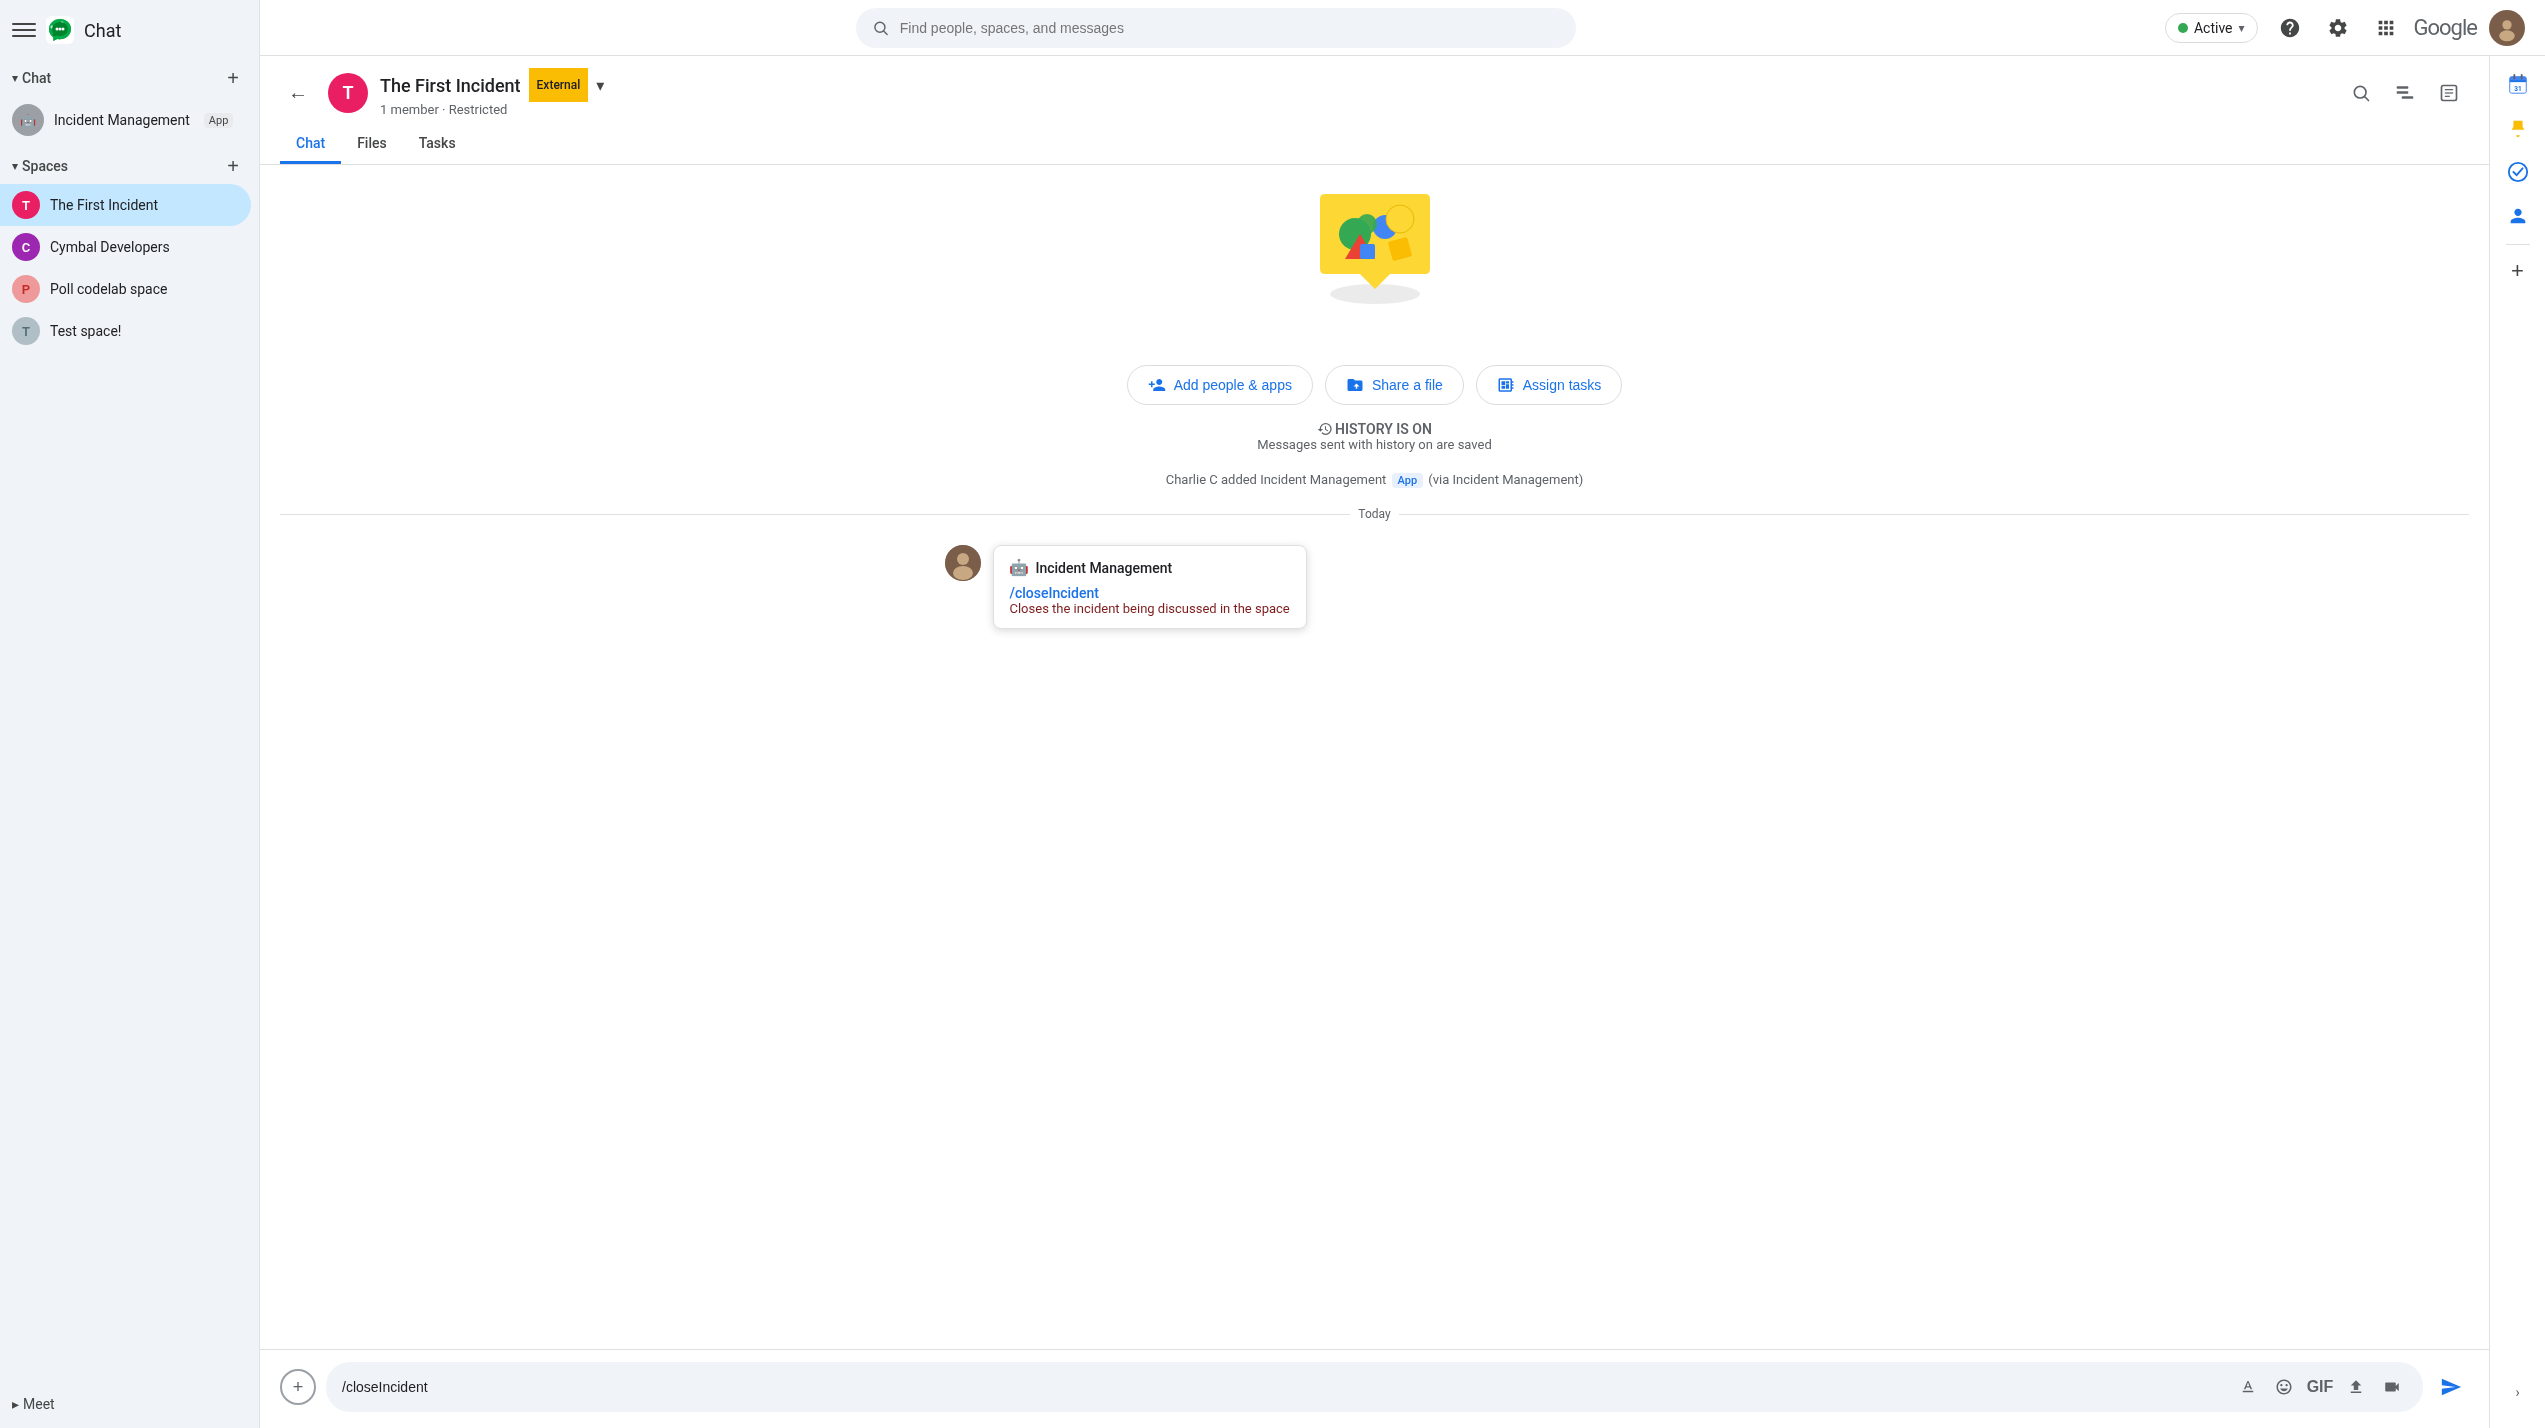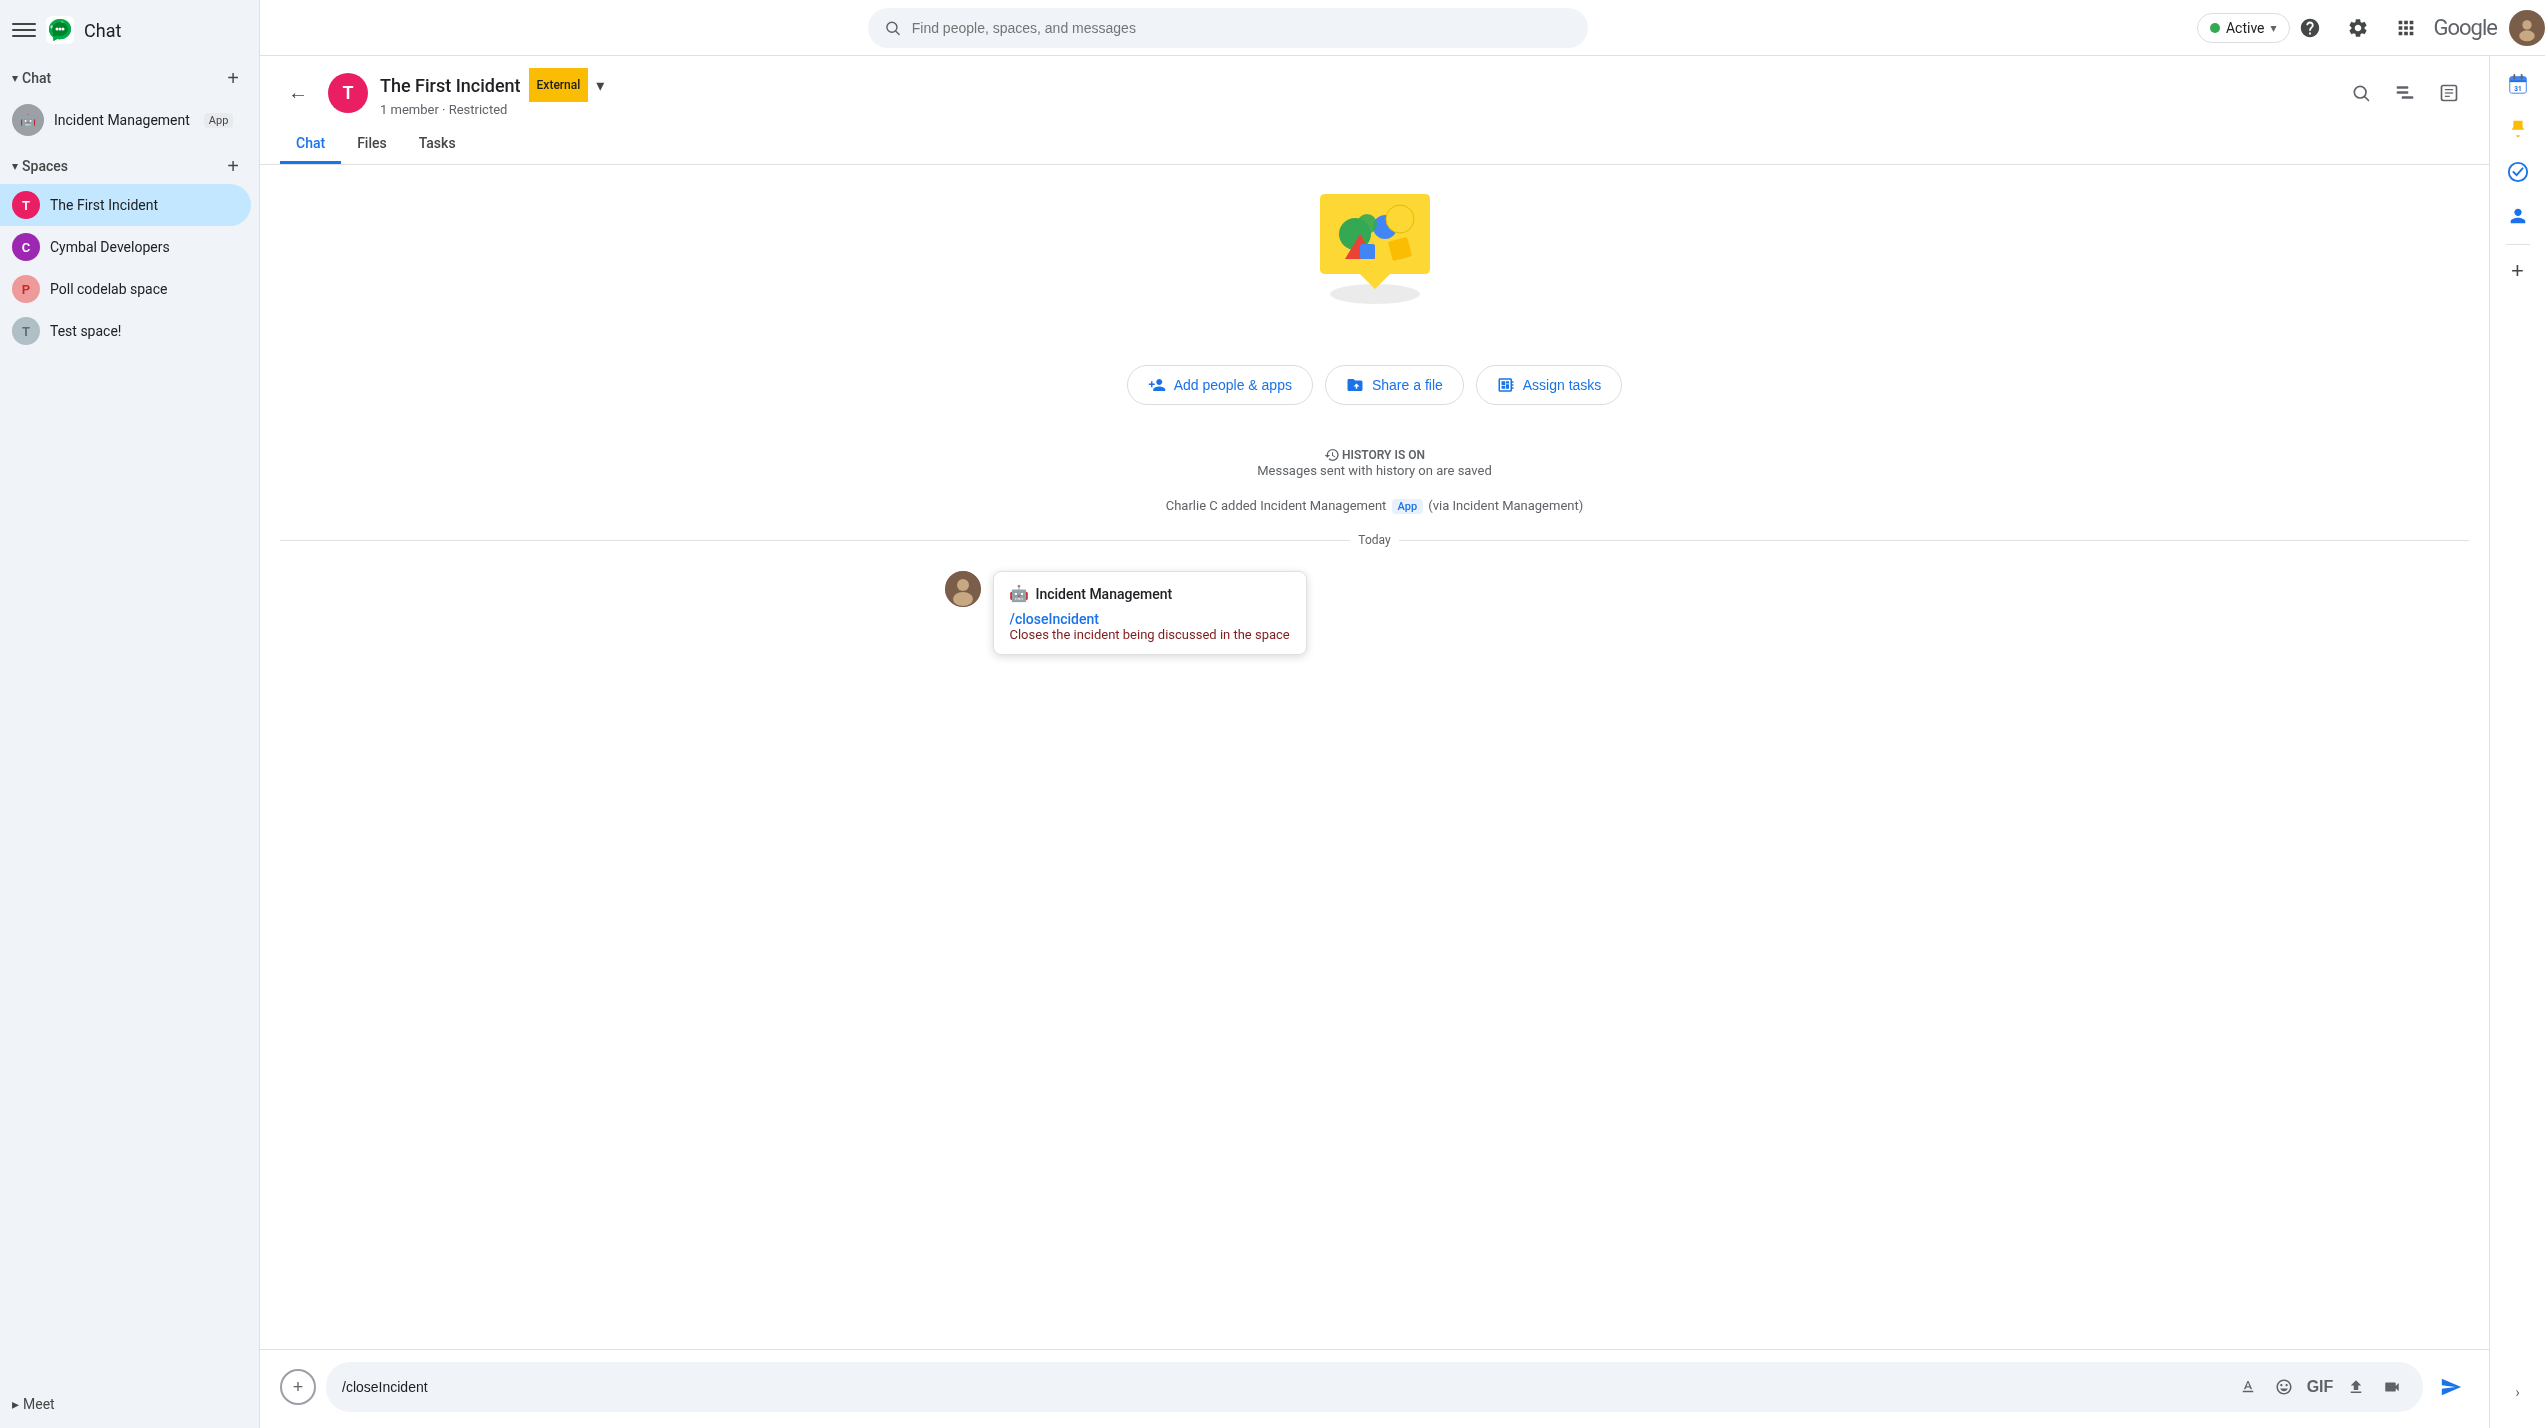--- a/index.html
+++ b/index.html
@@ -92,21 +92,22 @@
       flex-direction: column;
       background: white;
     }
 
     
     .top-bar {
       height: 56px;
       background: white;
       display: flex;
       align-items: center;
-      padding: 0 0;
+      padding: 0 20px;
+      gap: 12px;
       border-bottom: 1px solid #e0e0e0;
     }
     .search-bar {
       flex: 1;
       max-width: 720px;
       margin: 0 auto;
       display: flex;
       align-items: center;
       background: #f0f4f9;
       border-radius: 24px;
@@ -230,21 +231,21 @@
       background: white; cursor: pointer; font-size: 14px; color: #1a73e8;
       font-weight: 500;
     }
 
     .history-banner {
       display: flex; flex-direction: column; align-items: center;
       margin: 16px 0; width: 100%;
     }
     .history-row {
       display: flex; align-items: center; gap: 2px;
-      font-size: 12px; color: #5f6368; font-weight: 600; text-transform: uppercase; margin-top: 26px;
+      font-size: 14px; color: #5f6368; font-weight: 600; text-transform: uppercase;
     }
     .history-text { font-size: 13px; color: #5f6368; }
     .system-msg { font-size: 13px; color: #5f6368; margin: 4px 0; }
 
     .today-label {
       display: flex; align-items: center; gap: 8px;
       margin: 16px 0; width: 100%;
     }
     .today-label::before, .today-label::after {
       content: ''; flex: 1; height: 1px; background: #e0e0e0;

